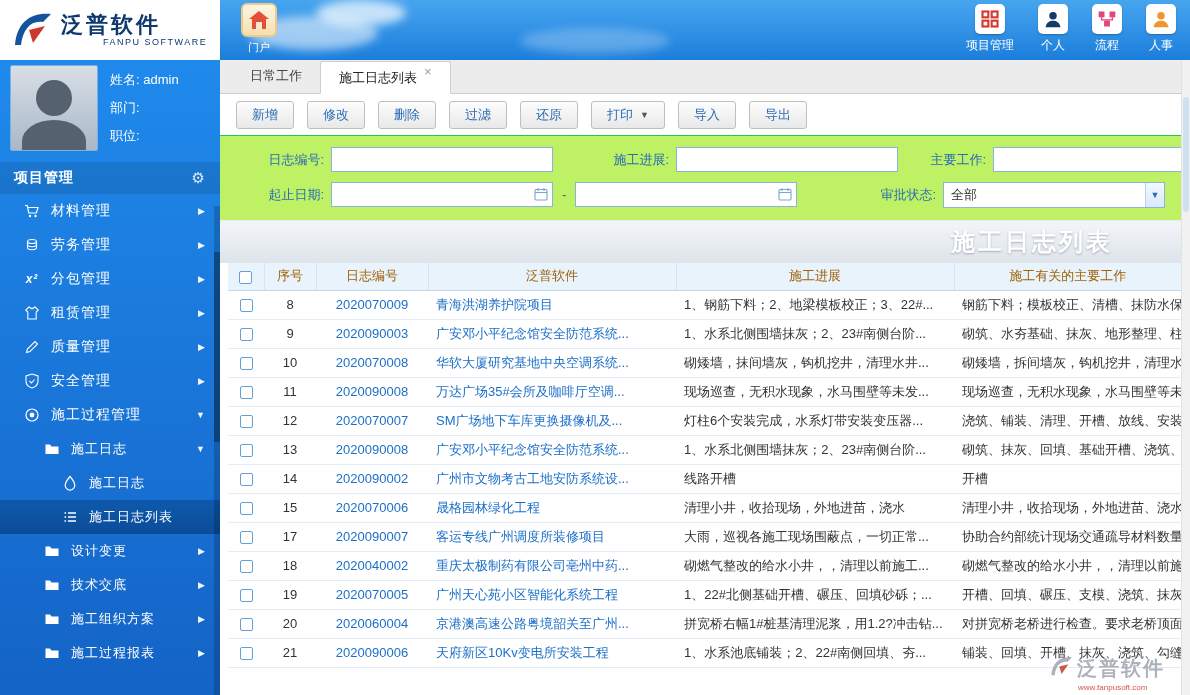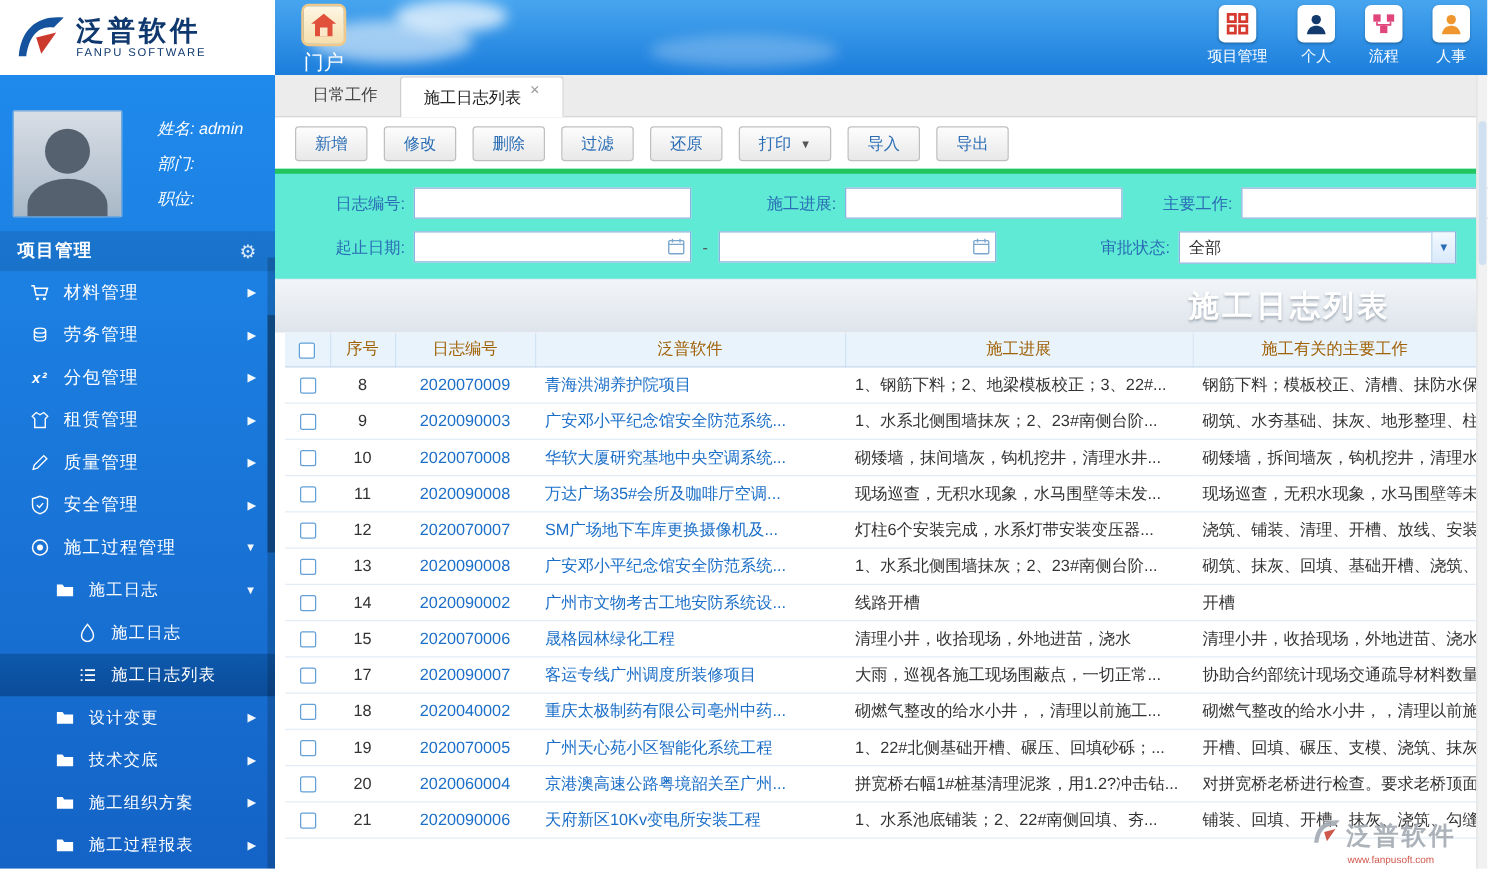--- a/index.html
+++ b/index.html
@@ -4,42 +4,42 @@
 <style>
   * { margin:0; padding:0; box-sizing:border-box; }
   html,body { width:1190px; height:695px; overflow:hidden; }
   body { font-family:"Liberation Sans","DejaVu Sans",sans-serif; font-size:13px; color:#333; background:#fff; }
   .app { width:1190px; height:695px; position:relative; display:flex; flex-direction:column; overflow:hidden; }
 
   
   .header { height:60px; display:flex; flex:none; }
   .logo-area { width:220px; background:#fff; display:flex; align-items:center; padding-left:10px; gap:7px; flex:none; }
   .logo-text .cn { font-size:22px; font-weight:bold; color:#0f386e; letter-spacing:3px; line-height:24px; }
-  .logo-text .en { font-size:9px; color:#0f386e; letter-spacing:1.5px; }
+  .logo-text .en { font-size:9px; color:#0f386e; letter-spacing:1.5px;margin-left:42px; }
   .header-blue { flex:1; position:relative; background:linear-gradient(180deg,#47a5ef,#1c7edc); overflow:hidden; }
   .cloud { position:absolute; background:rgba(255,255,255,.55); border-radius:50%; filter:blur(5px); }
   .cloud.c1 { left:28px; top:16px; width:130px; height:34px; }
   .cloud.c2 { left:96px; top:0px;  width:90px;  height:26px; background:rgba(255,255,255,.7); }
   .cloud.c3 { left:300px; top:28px; width:150px; height:26px; background:rgba(255,255,255,.25); }
   .portal { position:absolute; left:14px; top:3px; width:50px; text-align:center; cursor:pointer; }
   .portal-icon { width:36px; height:34px; margin:0 auto; border:2px solid #f0c98a; border-radius:6px;
                  background:linear-gradient(180deg,#fdf6e3,#f5dfae); display:flex; align-items:center; justify-content:center; }
-  .portal-label { color:#fff; font-size:16px; margin-top:3px; }
+  .portal-label { color:#fff; font-size:11px; margin-top:3px; }
   .header-nav { position:absolute; right:14px; top:4px; display:flex; gap:24px; }
   .nav-item { text-align:center; cursor:pointer; }
   .nav-icon { width:30px; height:30px; margin:0 auto; background:#fff; border-radius:5px;
               display:flex; align-items:center; justify-content:center; box-shadow:0 1px 2px rgba(0,0,0,.25); }
   .nav-label { color:#fff; font-size:12px; margin-top:3px; }
 
   
   .main-row { flex:1; display:flex; min-height:0; }
 
   
   .sidebar { width:220px; flex:none; background:linear-gradient(180deg,#1f8aec,#1463c6); color:#fff; position:relative; overflow:hidden; }
-  .profile { display:flex; padding:28px 8px 11px 10px; gap:28px;font-style:italic; }
+  .profile { display:flex; padding:5px 8px 11px 10px; gap:12px; }
   .avatar { width:88px; height:86px; background:linear-gradient(180deg,#d8dee6,#a9b8c7); border-radius:2px;
             position:relative; overflow:hidden; flex:none; border:1px solid #7fb0e0; }
   .avatar:before { content:""; position:absolute; left:50%; top:14px; transform:translateX(-50%);
                    width:36px; height:36px; border-radius:50%; background:#55616e; }
   .avatar:after { content:""; position:absolute; left:50%; top:54px; transform:translateX(-50%);
                   width:64px; height:42px; border-radius:50% 50% 0 0; background:#55616e; }
   .profile-info { display:flex; flex-direction:column; justify-content:space-between; font-size:13px; padding:6px 0; }
   .section-header { height:32px; background:rgba(0,0,0,.10); display:flex; align-items:center; padding:0 14px;
                     font-size:14px; font-weight:bold; letter-spacing:1px; }
   .gear { margin-left:auto; font-size:15px; cursor:pointer; color:#dceafb; }
@@ -63,21 +63,21 @@
   .tab.active { background:#fff; border:1px solid #cfcfcf; border-bottom:1px solid #fff; border-radius:3px 3px 0 0;
                 color:#222; margin-bottom:-1px; }
   .tab-close { margin-left:7px; color:#999; font-size:13px; position:relative; top:-6px; cursor:pointer; }
 
   .toolbar { height:41px; display:flex; align-items:center; padding:0 16px; gap:13px; flex:none; background:#fff; }
   .tbtn { padding:4px 15px; background:linear-gradient(180deg,#fdfdfd,#e8e8e8); border:1px solid #bfbfbf;
           border-radius:3px; color:#2a6db5; font-size:13px; cursor:pointer; display:inline-flex; align-items:center;
           gap:7px; font-family:inherit; }
   .tbtn .dd { font-size:9px; color:#555; }
 
-  .filters { background:#5eead4; border-top:4px solid #22c55e; border-bottom:1px solid #e5eef6; padding:6px 16px 8px; flex:none; }
+  .filters { background:#bef264; border-top:1px solid #22c55e; border-bottom:1px solid #e5eef6; padding:6px 16px 8px; flex:none; }
   .filter-row { display:flex; align-items:center; height:35px; }
   .fgroup { display:flex; align-items:center; }
   .flabel { width:88px; text-align:right; color:#2a6db5; margin-right:7px; font-size:13px; white-space:nowrap; }
   .f-input { width:222px; height:25px; border:1px solid #8ab4dd; background:#fff; padding:0 6px; font-size:13px;
              font-family:inherit; outline:none; }
   .date-wrap { position:relative; display:inline-flex; }
   .date-wrap .cal { position:absolute; right:5px; top:5px; cursor:pointer; }
   .dash { margin:0 9px; color:#555; }
   .g2 { margin-left:28px; }
   .g3 { margin-left:auto; }

